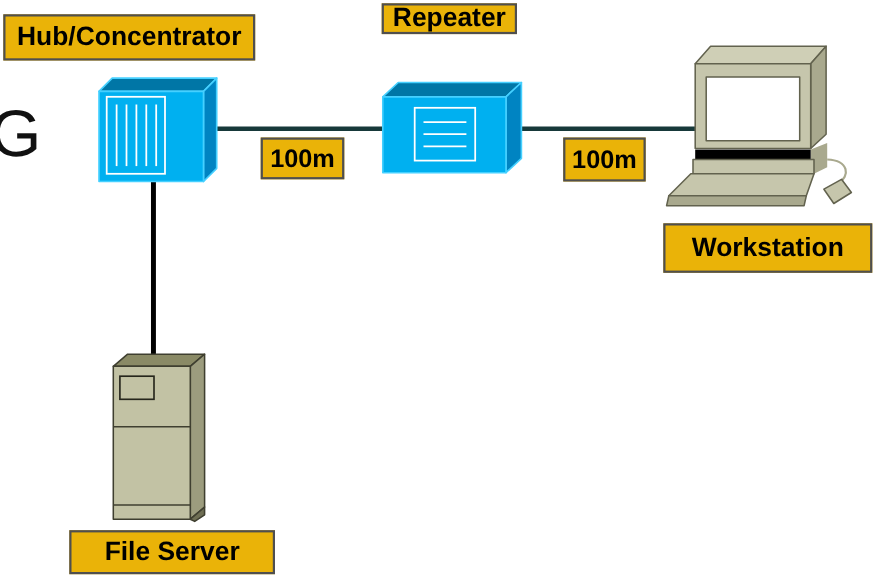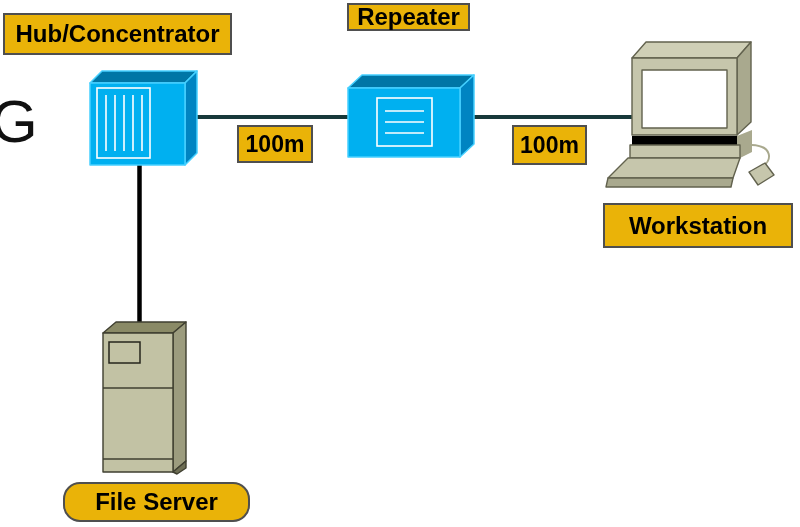--- a/index.html
+++ b/index.html
@@ -118,19 +118,19 @@
   </svg>
 
   <div id="clipped-heading">G</div>
 
   <div class="label-box" style="left:3px; top:13px; width:229px; height:42px;">Hub/Concentrator</div>
 
   <div class="label-box" style="left:347px; top:3px; width:123px; height:28px;">Repeater</div>
 
   <div class="label-box" style="left:603px; top:203px; width:190px; height:45px;text-align:center;">Workstation</div>
 
-  <div class="label-box" style="left:63px; top:482px; width:187px; height:40px;border-radius:17px;">File Server</div>
+  <div class="label-box" style="left:63px; top:482px; width:187px; height:40px;">File Server</div>
 
   <div class="label-box link-label" style="left:237px; top:125px; width:76px; height:38px;">100m</div>
 
   <div class="label-box link-label" style="left:512px; top:125px; width:75px; height:40px;">100m</div>
 
 </div>
 
 </body></html>

